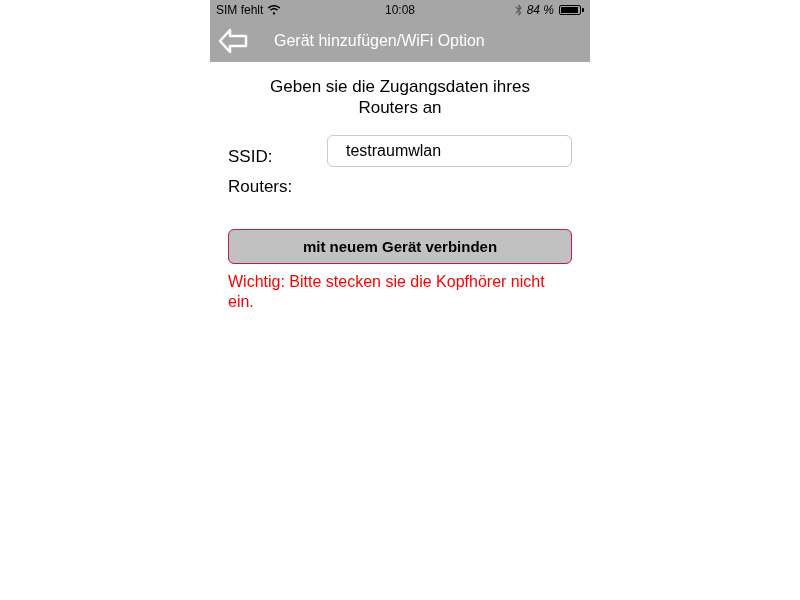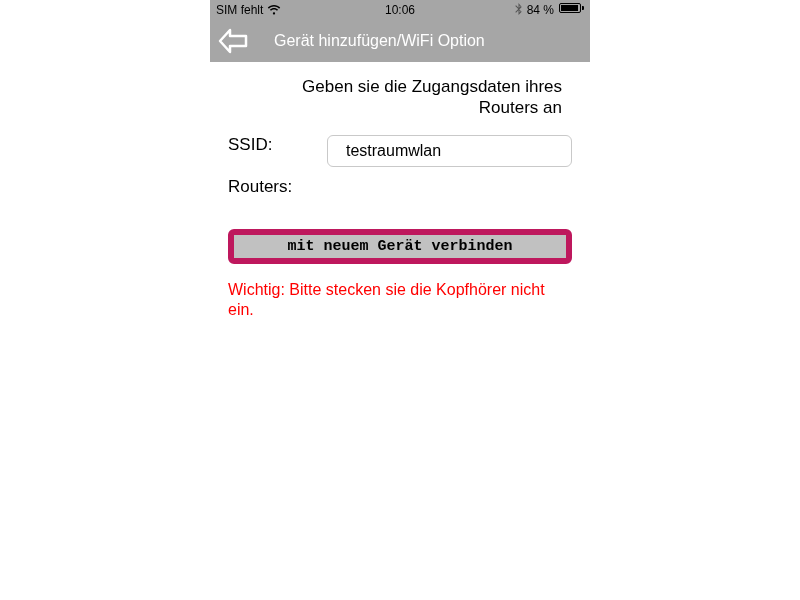--- a/index.html
+++ b/index.html
@@ -21,21 +21,21 @@
       height: 20px;
       background: #a6a6a6;
       display: flex;
       align-items: center;
       justify-content: space-between;
       padding: 0 6px;
       font-size: 12px;
       color: #000;
     }
     .status-left { display: flex; align-items: center; gap: 4px; }
-    .status-right { display: flex; align-items: flex-start; gap: 5px; }
+    .status-right { display: flex; align-items: center; gap: 5px; font-style: italic; }
     .status-center { position: absolute; left: 50%; transform: translateX(-50%); font-weight: 500; }
     .wifi-icon, .bt-icon { display: inline-flex; }
     .battery {
       display: inline-flex; align-items: center;
     }
     .battery-body {
       width: 22px; height: 10px; border: 1px solid #000; border-radius: 2px;
       position: relative; display: inline-block;
     }
     .battery-fill {
@@ -50,30 +50,30 @@
       background: #a6a6a6;
       display: flex;
       align-items: center;
       padding: 0 8px;
       gap: 24px;
     }
     .back-btn { display: flex; align-items: center; cursor: pointer; }
     .nav-title { color: #fff; font-size: 16px; font-weight: 400; }
     .content { padding: 14px 18px 0 18px; }
     .instruction {
-      text-align: right;
+      text-align: center;
       font-size: 17px;
       color: #000;
       line-height: 1.25;
       margin-bottom: 16px;
       padding: 0 10px;
     }
     .form-row {
       display: flex;
-      align-items: flex-start;
+      align-items: flex-end;
       margin-bottom: 10px;
     }
     .form-label {
       width: 105px;
       font-size: 17px;
       color: #000;
     }
     .text-input {
       flex: 1;
       height: 32px;
@@ -83,50 +83,50 @@
       font-size: 16px;
       color: #000;
       font-family: inherit;
       background: #fff;
     }
     .connect-btn {
       width: 100%;
       height: 35px;
       margin-top: 22px;
       background: #c1c1c1;
-      border: 6px solid #be185d;
+      border: 1px solid #be185d;
       border-radius: 6px;
       font-size: 15px;
       font-weight: 700;
       color: #000;
       cursor: pointer;
-      font-family: Liberation Mono, monospace;
+      font-family: Liberation Sans, sans-serif;
     }
     .warning {
-      margin-top: 16px;
+      margin-top: 8px;
       color: #ff0000;
       font-size: 16px;
       line-height: 1.3;
     }
   </style>
 </head>
 <body>
 
 <div class="phone">
 
   <div class="status-bar">
     <div class="status-left">
       <span>SIM fehlt</span>
       <span class="wifi-icon">
         <svg width="14" height="10" viewBox="0 0 14 10">
             <path d="M7 9.5c.6 0 1.1-.5 1.1-1.1S7.6 7.3 7 7.3s-1.1.5-1.1 1.1S6.4 9.5 7 9.5zM4 5.8C4.8 5 5.9 4.5 7 4.5s2.2.5 3 1.3l1.1-1.1C9.9 3.5 8.5 2.9 7 2.9s-2.9.6-4.1 1.8L4 5.8zM.8 2.6C2.4 1 4.6 0 7 0s4.6 1 6.2 2.6l-1.1 1.1C10.8 2.4 9 1.6 7 1.6S3.2 2.4 1.9 3.7L.8 2.6z" fill="#000"></path>
           </svg>
       </span>
     </div>
-    <span class="status-center">10:06</span>
+    <span class="status-center">10:08</span>
     <div class="status-right">
       <span class="bt-icon">
         <svg width="7" height="12" viewBox="0 0 7 12">
             <path d="M3.5 0v4.8L1 2.3.3 3 3 5.7v.6L.3 9l.7.7L3.5 7.2V12l3.2-3.2L4.3 6.4l2.4-2.4L3.5 0zm1 2.4l1 1-1 1v-2zm0 7.2v-2l1 1-1 1z" fill="#555"></path>
           </svg>
       </span>
       <span>84 %</span>
       <span class="battery">
         <span class="battery-body">
             <span class="battery-fill"></span>

